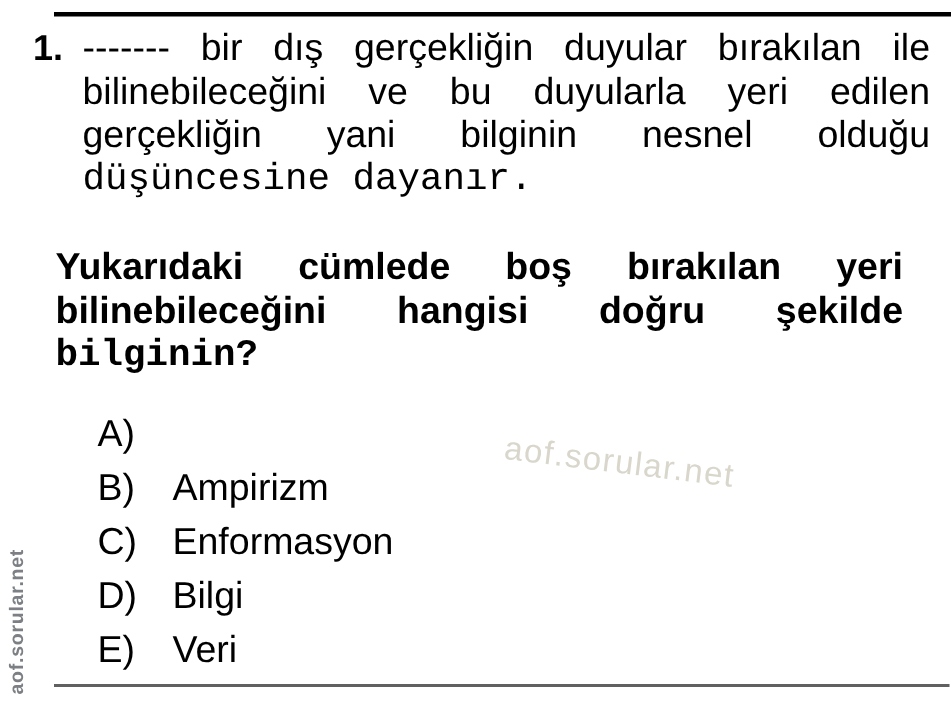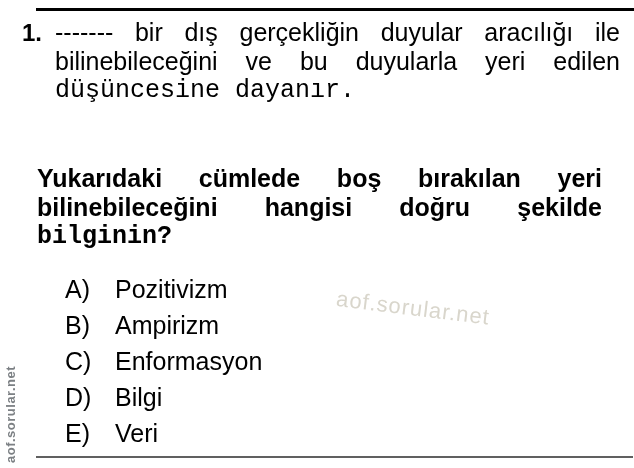--- a/index.html
+++ b/index.html
@@ -99,36 +99,36 @@
 </head>
 <body>
 
 <div class="page">
 
   <div class="top-line"></div>
 
   <div class="q-row">
     <div class="q-num">1.</div>
     <div class="q-text">
-      <div class="jline">------- bir dış gerçekliğin duyular aracılığı ile</div>
+      <div class="jline">------- bir dış gerçekliğin duyular bırakılan ile</div>
       <div class="jline">bilinebileceğini ve bu duyularla yeri edilen</div>
+      <div class="jline">gerçekliğin yani bilginin nesnel olduğu</div>
       <div class="jline last">düşüncesine dayanır.</div>
     </div>
   </div>
 
   <div class="prompt">
     <div class="jline">Yukarıdaki cümlede boş bırakılan yeri</div>
     <div class="jline">bilinebileceğini hangisi doğru şekilde</div>
     <div class="jline last">bilginin?</div>
   </div>
 
   <div class="options">
     <div class="opt">
       <span class="letter">A)</span>
-      <span class="text">Pozitivizm</span>
     </div>
     <div class="opt">
       <span class="letter">B)</span>
       <span class="text">Ampirizm</span>
     </div>
     <div class="opt">
       <span class="letter">C)</span>
       <span class="text">Enformasyon</span>
     </div>
     <div class="opt">

